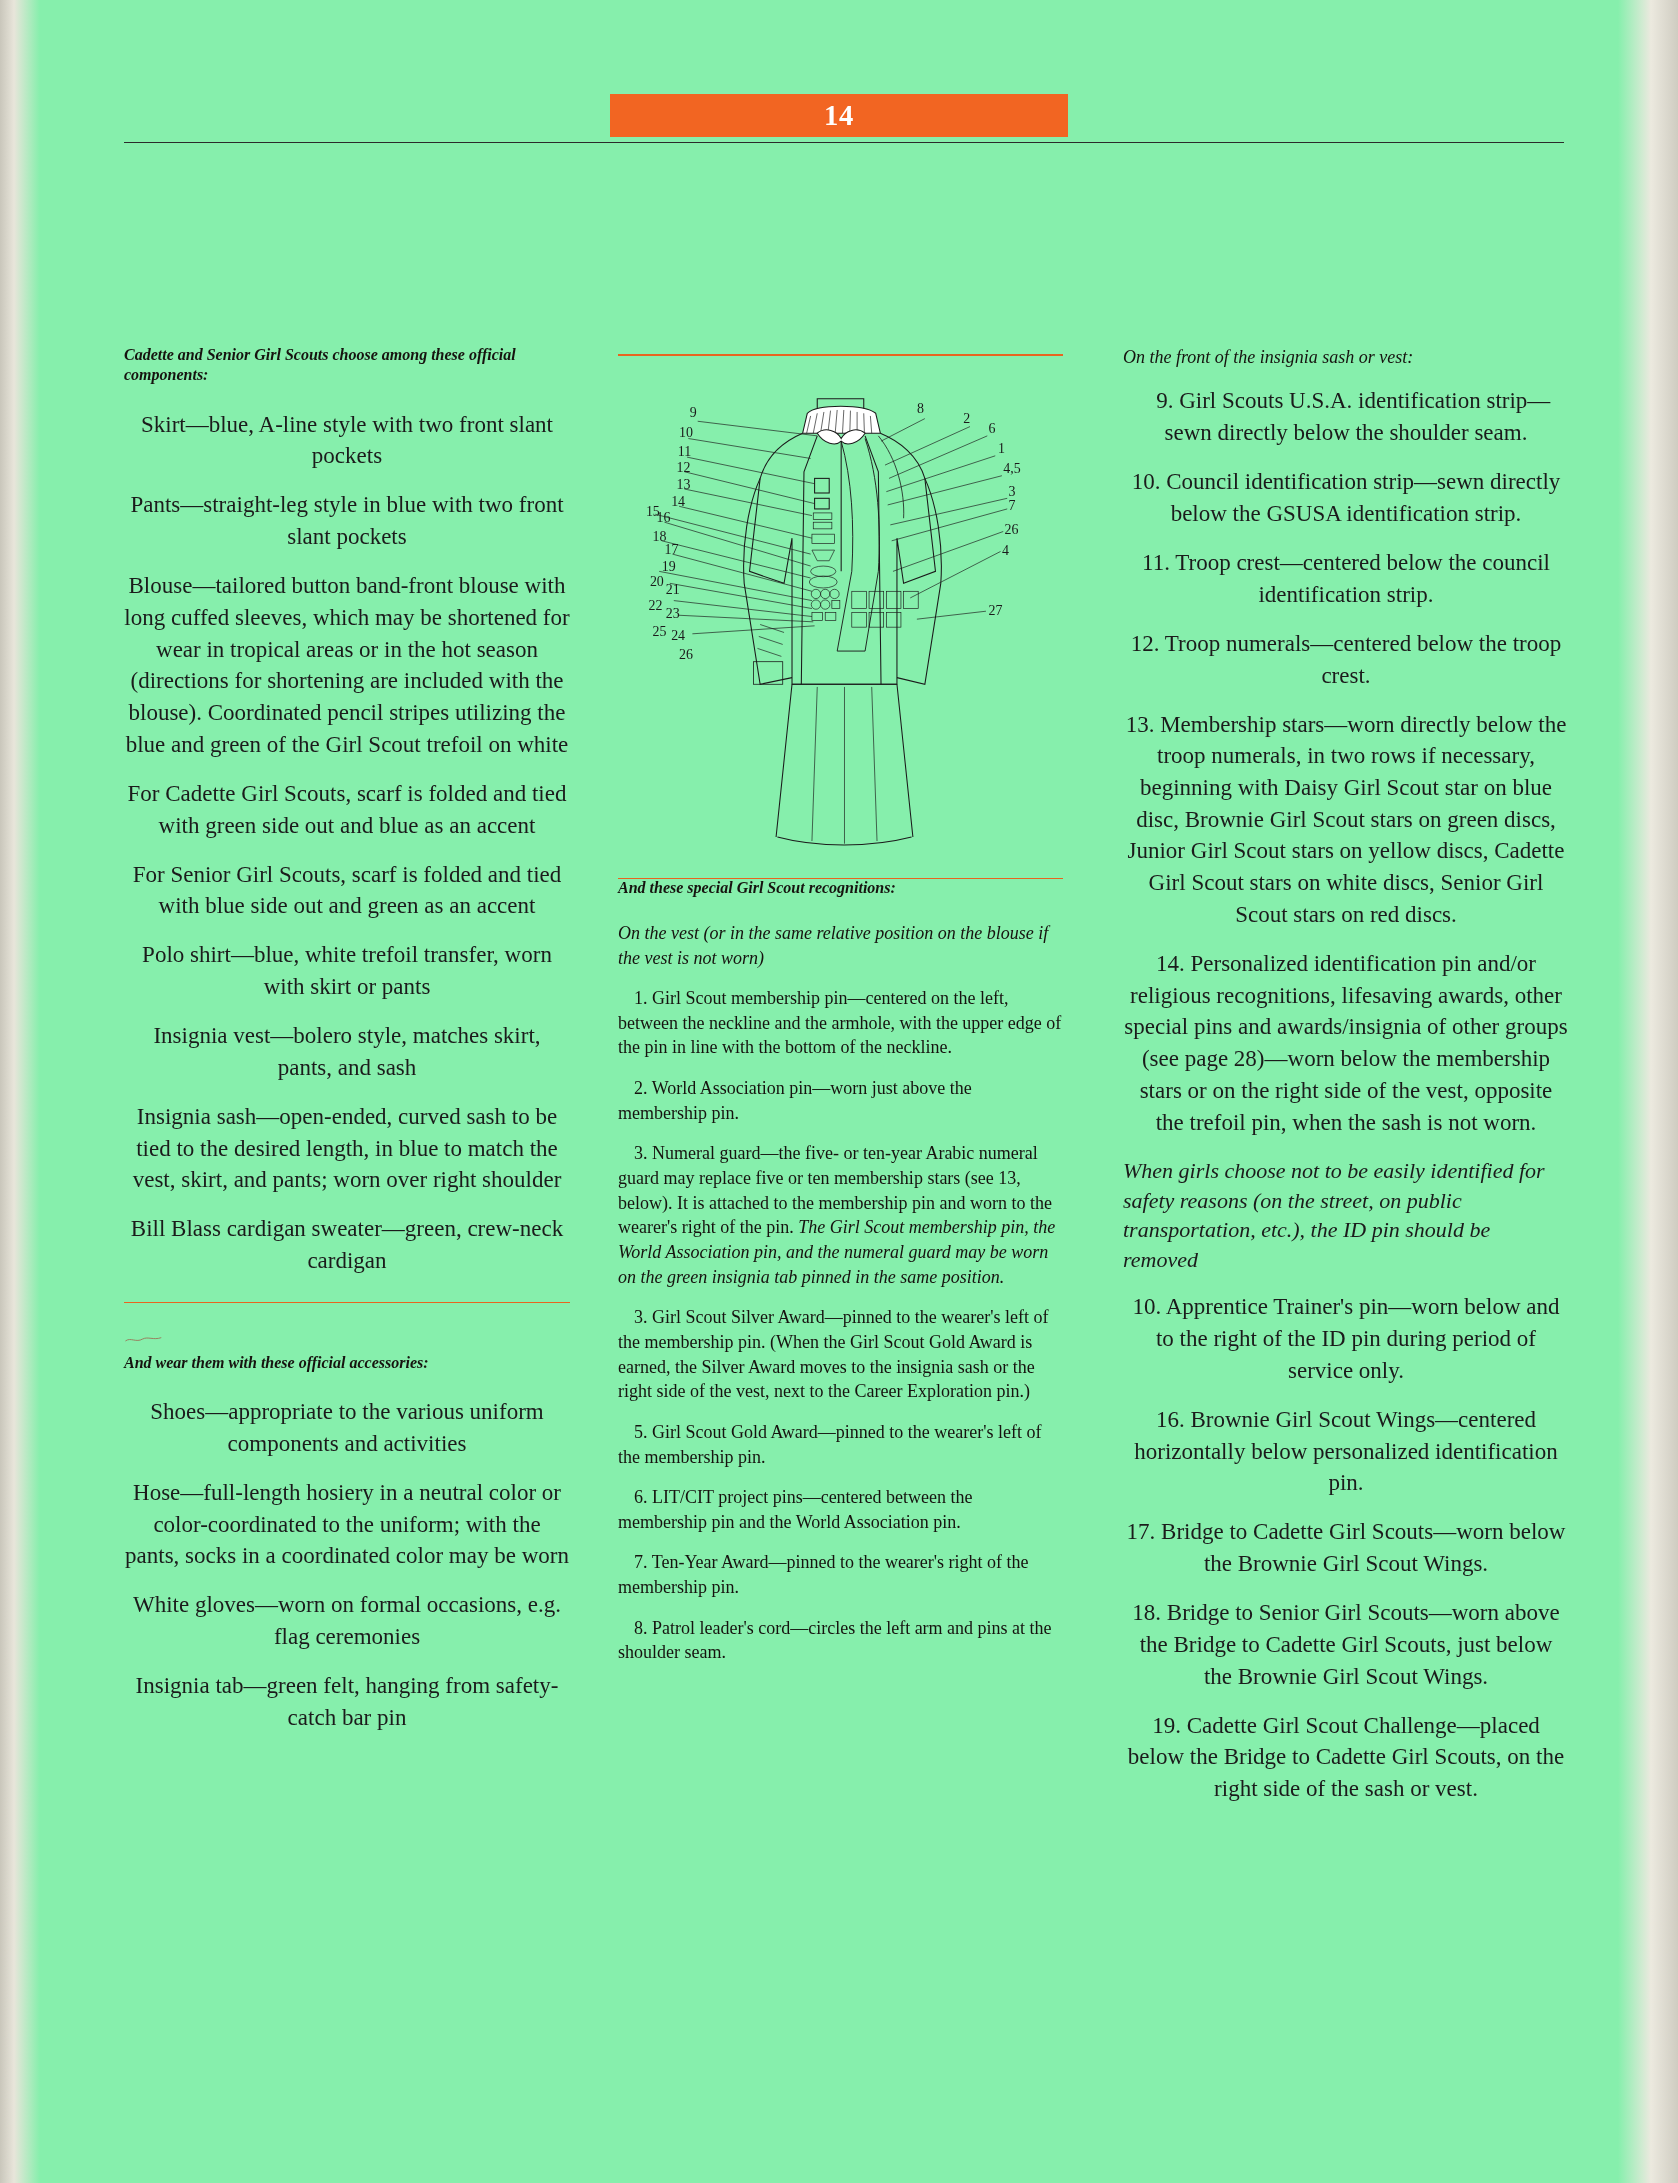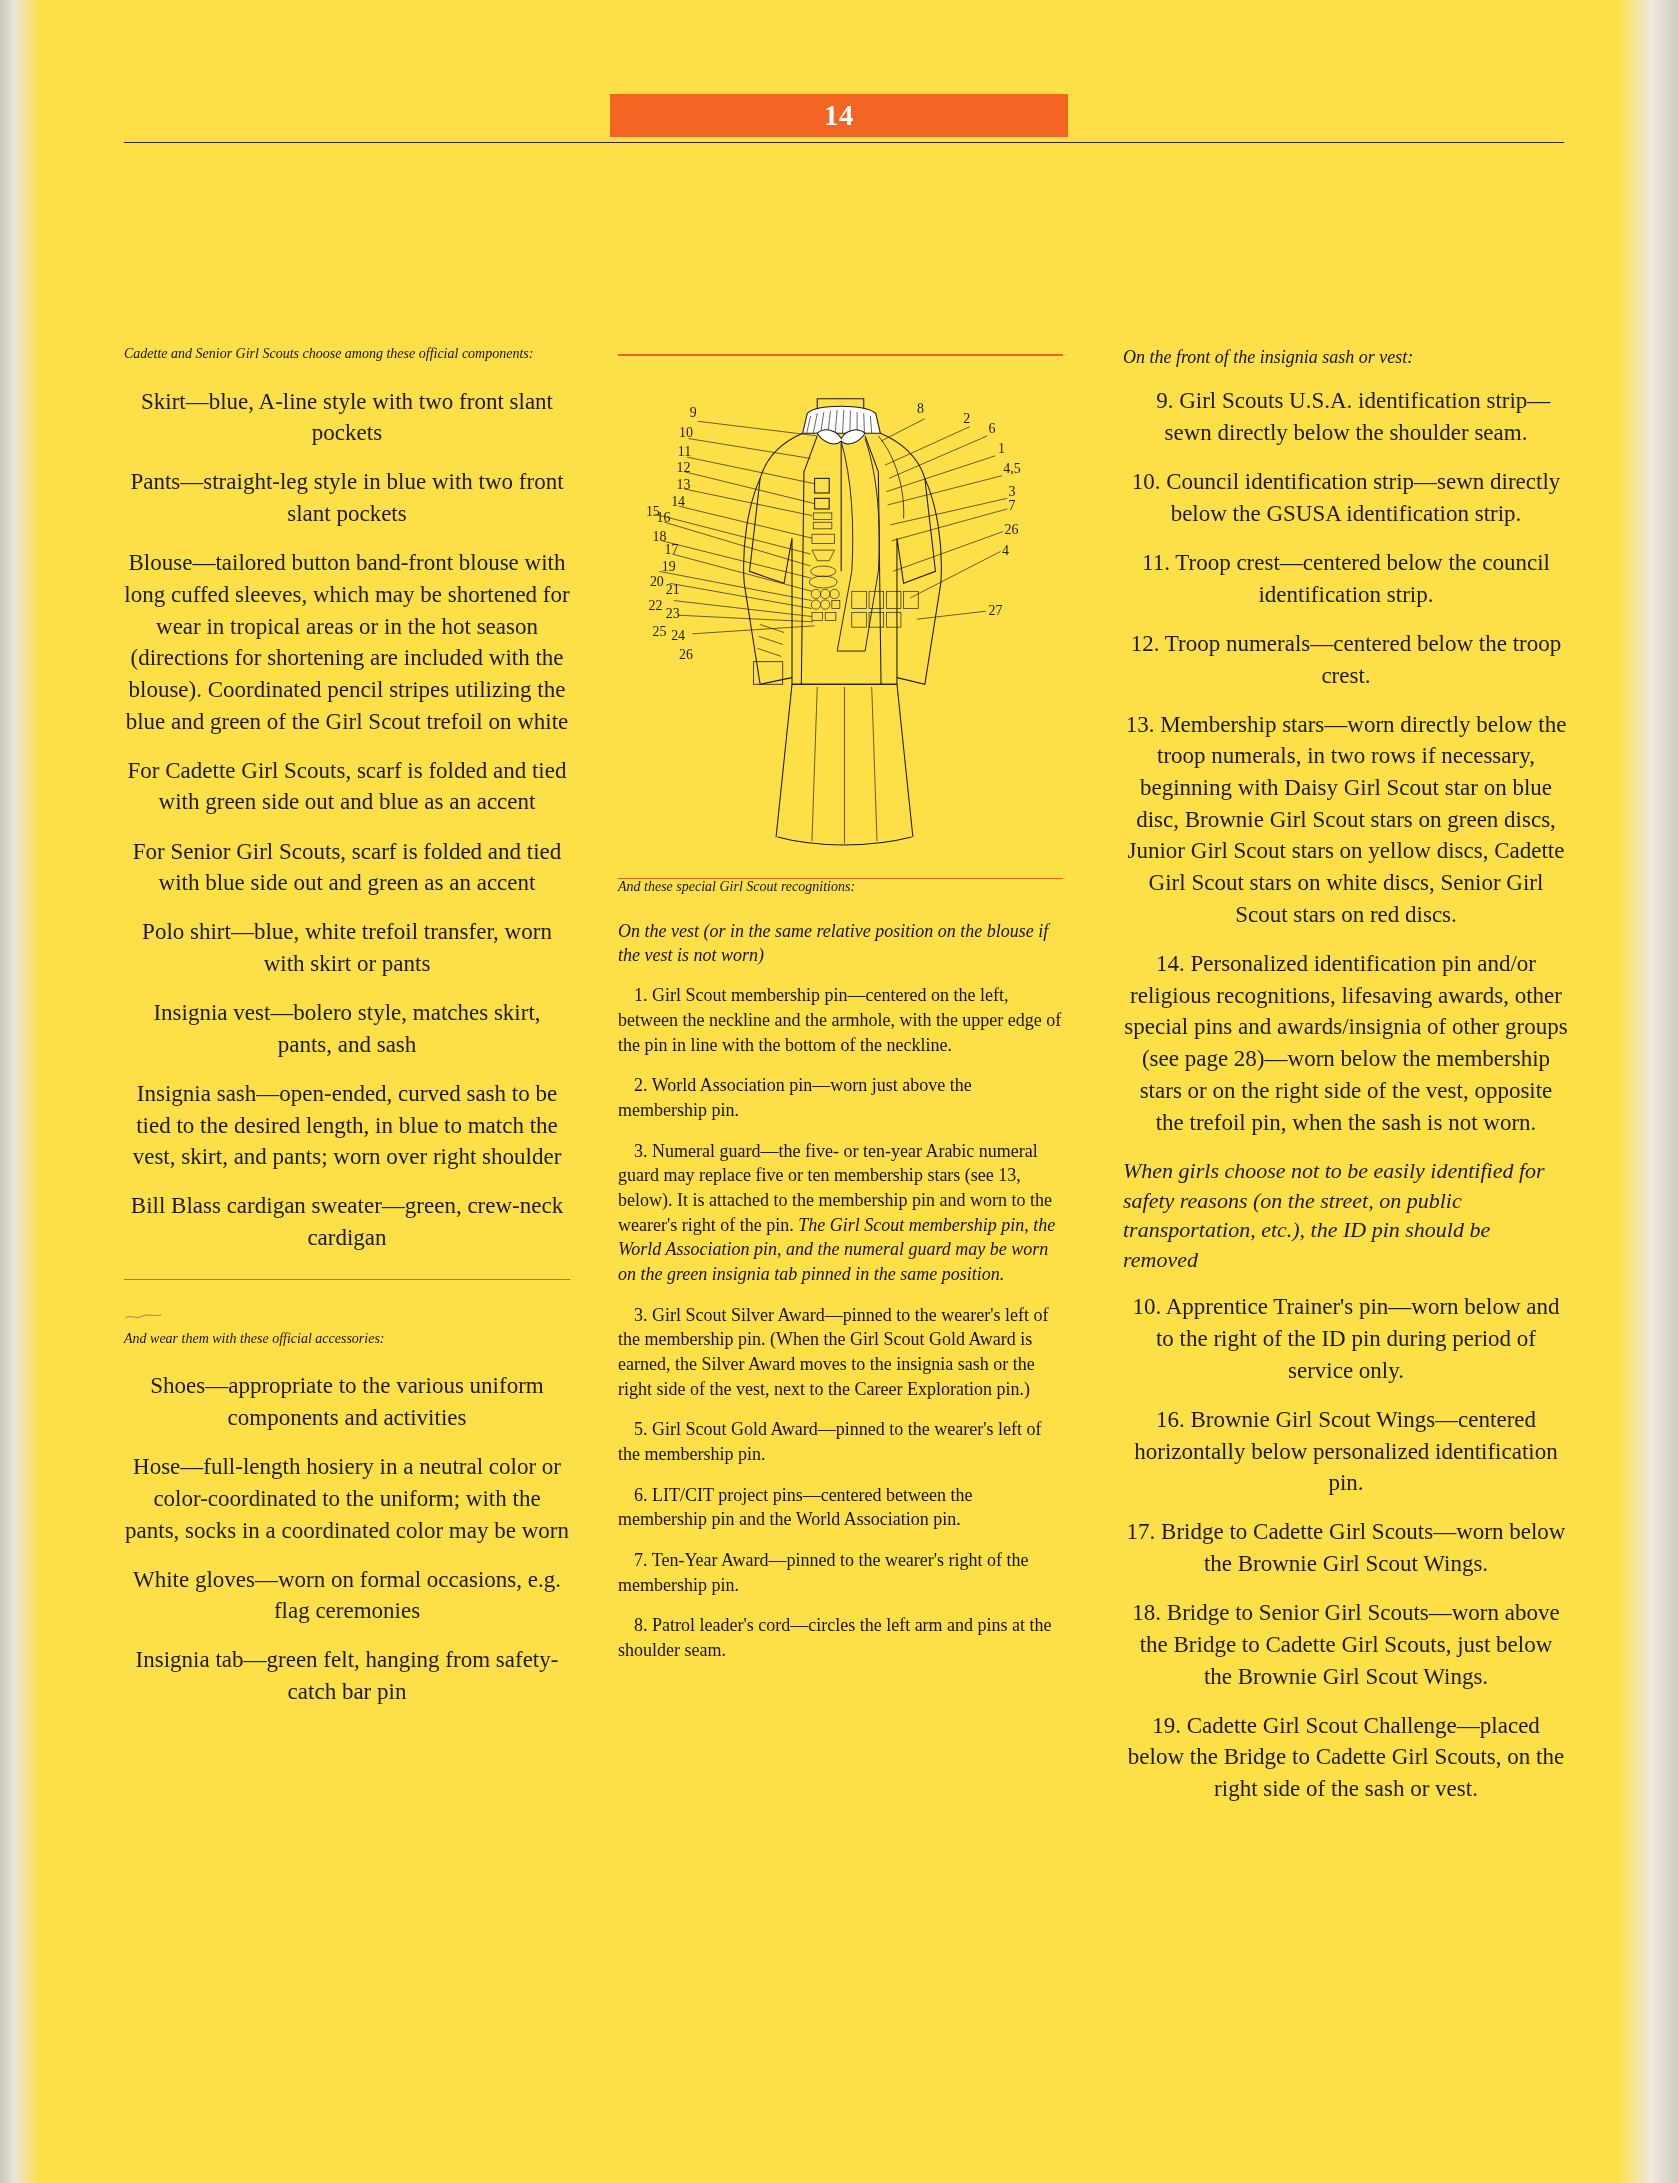--- a/index.html
+++ b/index.html
@@ -7,21 +7,21 @@
     padding: 0;
     background: #b9b6ad;
   }
   body {
     font-family: "Liberation Serif", serif;
   }
   .page {
     position: relative;
     width: 1678px;
     height: 2183px;
-    background: #fde047;
+    background: #86efac;
     overflow: hidden;
     box-sizing: border-box;
   }
   
   .page:before {
     content: "";
     position: absolute;
     top: 0; left: 0;
     width: 40px; height: 100%;
     background: linear-gradient(to right, #c9c6bb 0%, #e8e5da 35%, rgba(253,251,244,0) 100%);
@@ -71,23 +71,23 @@
   .col {
     position: absolute;
     top: 345px;
   }
   .col-left  { left: 124px;  width: 446px; }
   .col-mid   { left: 618px;  width: 445px; }
   .col-right { left: 1123px; width: 446px; }
 
   .sub-head {
     font-family: "Liberation Serif", serif;
-    font-weight: normal;
+    font-weight: bold;
     font-style: italic;
-    font-size: 14px;
+    font-size: 16px;
     line-height: 1.28;
     color: #16130f;
     margin: 0 0 22.6px 0;
   }
   p.body {
     font-family: Liberation Serif, serif;
     font-size: 23px;
     line-height: 1.38;
     color: #1b1b1b;
     margin: 0 0 17.3px 0;

